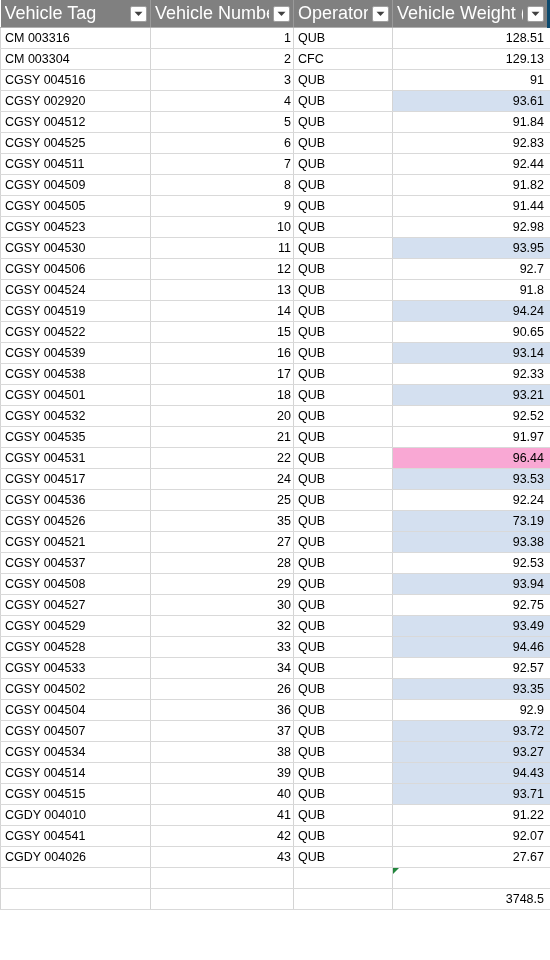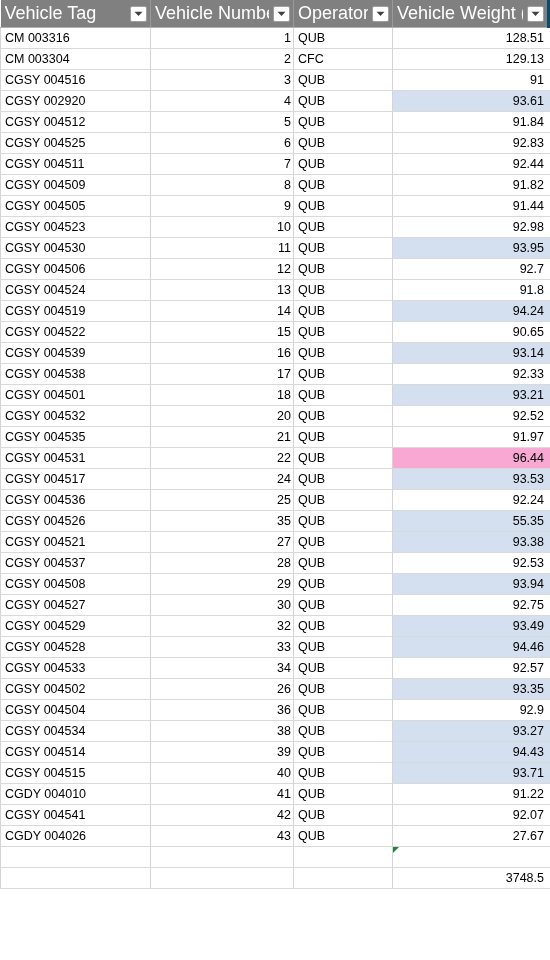--- a/index.html
+++ b/index.html
@@ -283,21 +283,21 @@
         <tr>
           <td class="tag">CGSY 004536</td>
           <td class="num">25</td>
           <td class="op">QUB</td>
           <td class="wt">92.24</td>
         </tr>
         <tr>
           <td class="tag">CGSY 004526</td>
           <td class="num">35</td>
           <td class="op">QUB</td>
-          <td class="wt hl-light">55.35</td>
+          <td class="wt hl-light">73.19</td>
         </tr>
         <tr>
           <td class="tag">CGSY 004521</td>
           <td class="num">27</td>
           <td class="op">QUB</td>
           <td class="wt hl-light">93.38</td>
         </tr>
         <tr>
           <td class="tag">CGSY 004537</td>
           <td class="num">28</td>
@@ -338,20 +338,26 @@
           <td class="tag">CGSY 004502</td>
           <td class="num">26</td>
           <td class="op">QUB</td>
           <td class="wt hl-light">93.35</td>
         </tr>
         <tr>
           <td class="tag">CGSY 004504</td>
           <td class="num">36</td>
           <td class="op">QUB</td>
           <td class="wt">92.9</td>
+        </tr>
+        <tr>
+          <td class="tag">CGSY 004507</td>
+          <td class="num">37</td>
+          <td class="op">QUB</td>
+          <td class="wt hl-light">93.72</td>
         </tr>
         <tr>
           <td class="tag">CGSY 004534</td>
           <td class="num">38</td>
           <td class="op">QUB</td>
           <td class="wt hl-light">93.27</td>
         </tr>
         <tr>
           <td class="tag">CGSY 004514</td>
           <td class="num">39</td>

